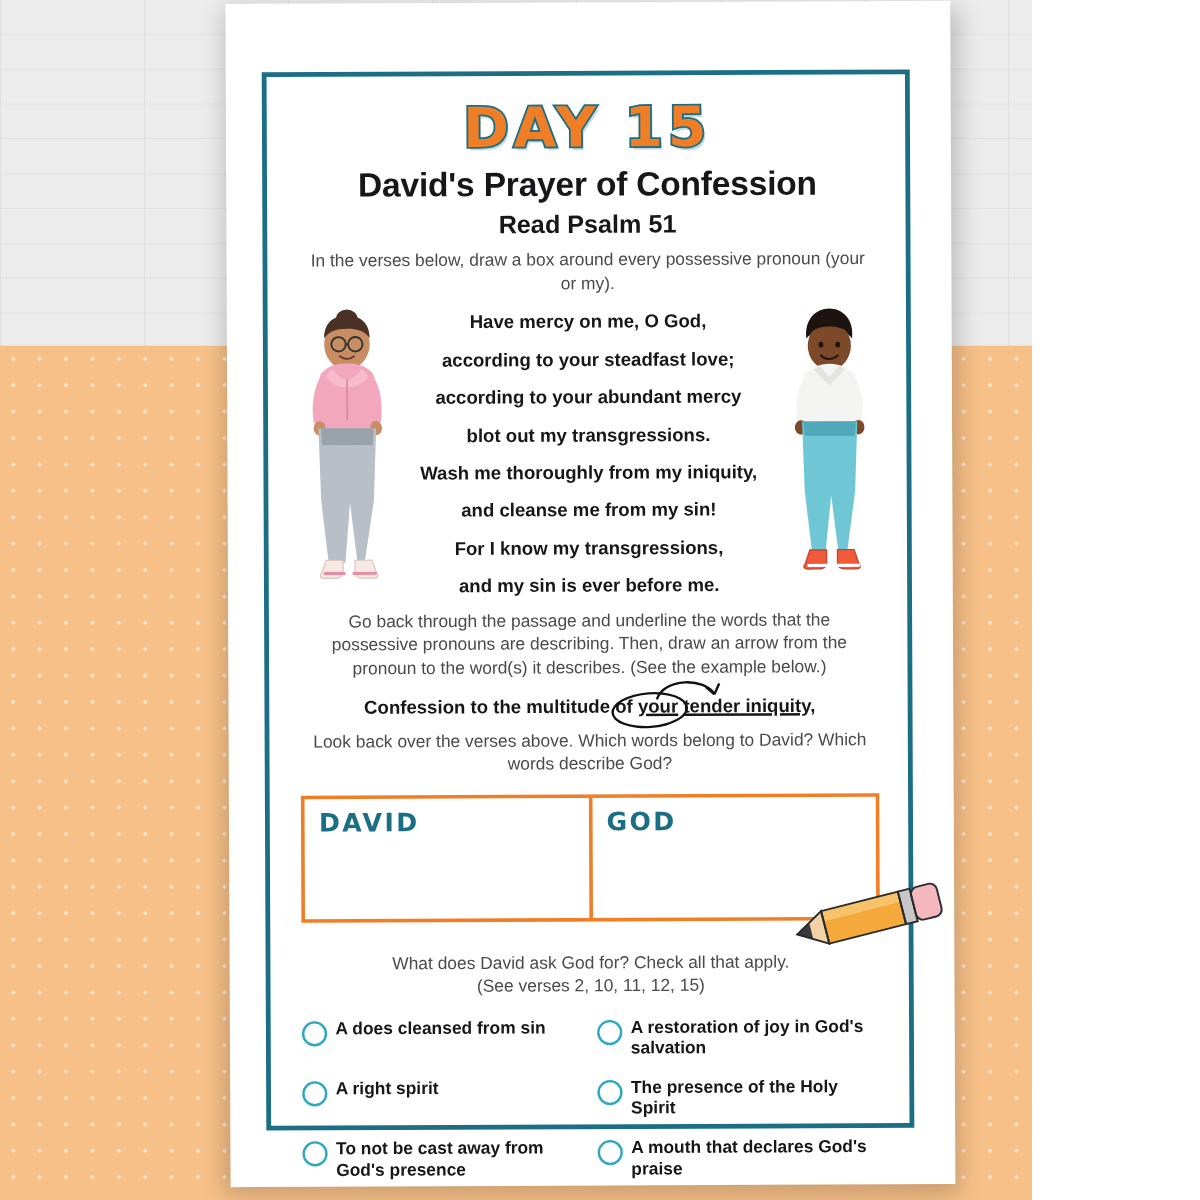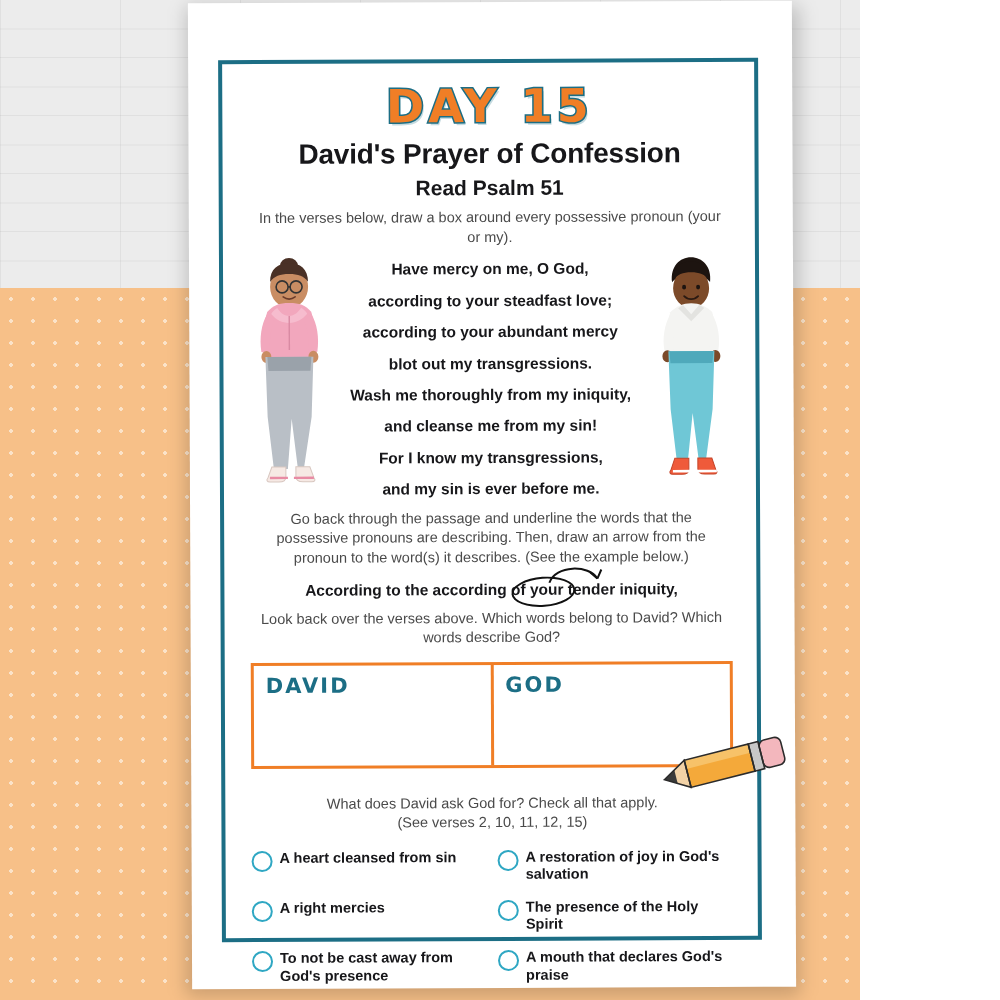--- a/index.html
+++ b/index.html
@@ -141,21 +141,21 @@
 
   
   .example {
     font-size: 15.5px;
     font-weight: bold;
     color: #17171a;
     margin: 8px 0 6px 0;
     position: relative;
     display: inline-block;
   }
-  .example .u { text-decoration-thickness: 2px; }
+  .example .u { text-decoration: underline; text-decoration-thickness: 2px; }
   .ellipse {
     position: absolute;
     border: 2px solid #111;
     border-radius: 50%;
     width: 60px; height: 26px;
     left: 206px; top: -4px;
     transform: rotate(-4deg);
   }
   .arrow-svg {
     position: absolute;
@@ -313,21 +313,21 @@
             <path d="M29 206h14v11c0 3-2 5-7 5h-9c-3 0-4-2-2-4z" fill="#ef5a3a" stroke="#c44428" stroke-width="1"></path>
             <path d="M52 206h14l4 12c2 2 1 4-2 4h-9c-5 0-7-2-7-5z" fill="#ef5a3a" stroke="#c44428" stroke-width="1"></path>
             <path d="M27 219h18M51 219h20" stroke="#ffffff" stroke-width="2.6"></path>
           </svg>
         </div>
       </div>
 
       <div class="instruction">Go back through the passage and underline the words that the possessive pronouns are describing. Then, draw an arrow from the pronoun to the word(s) it describes. (See the example below.)</div>
 
       <div class="example">
-        <span>According to the according of </span><span class="u">your</span> <span class="u">tender iniquity,</span>
+        <span>Confession to the multitude of </span><span class="u">your</span> <span class="u">tender iniquity,</span>
         <span class="ellipse"></span>
         <svg class="arrow-svg" width="70" height="24">
           <path d="M4 18 C10 0, 44 0, 52 14" stroke="#111" stroke-width="2" fill="none"></path>
           <path d="M52 14 L45 8 M52 14 L56 5" stroke="#111" stroke-width="2" fill="none"></path>
         </svg>
       </div>
 
       <div class="instruction">Look back over the verses above. Which words belong to  David? Which words describe God?</div>
 
       <div class="boxes">
@@ -356,29 +356,29 @@
       </div>
 
       <div class="ask">
         <div>What does David ask God for? Check all that apply.</div>
         <div>(See verses 2, 10, 11, 12, 15)</div>
       </div>
 
       <div class="checklist">
         <div class="check-item">
           <span class="circle"></span>
-          <span class="check-label">A heart cleansed from sin</span>
+          <span class="check-label">A does cleansed from sin</span>
         </div>
         <div class="check-item">
           <span class="circle"></span>
           <span class="check-label">A restoration of joy in God's salvation</span>
         </div>
         <div class="check-item">
           <span class="circle"></span>
-          <span class="check-label">A right mercies</span>
+          <span class="check-label">A right spirit</span>
         </div>
         <div class="check-item">
           <span class="circle"></span>
           <span class="check-label">The presence of the Holy Spirit</span>
         </div>
         <div class="check-item">
           <span class="circle"></span>
           <span class="check-label">To not be cast away from God's presence</span>
         </div>
         <div class="check-item">

